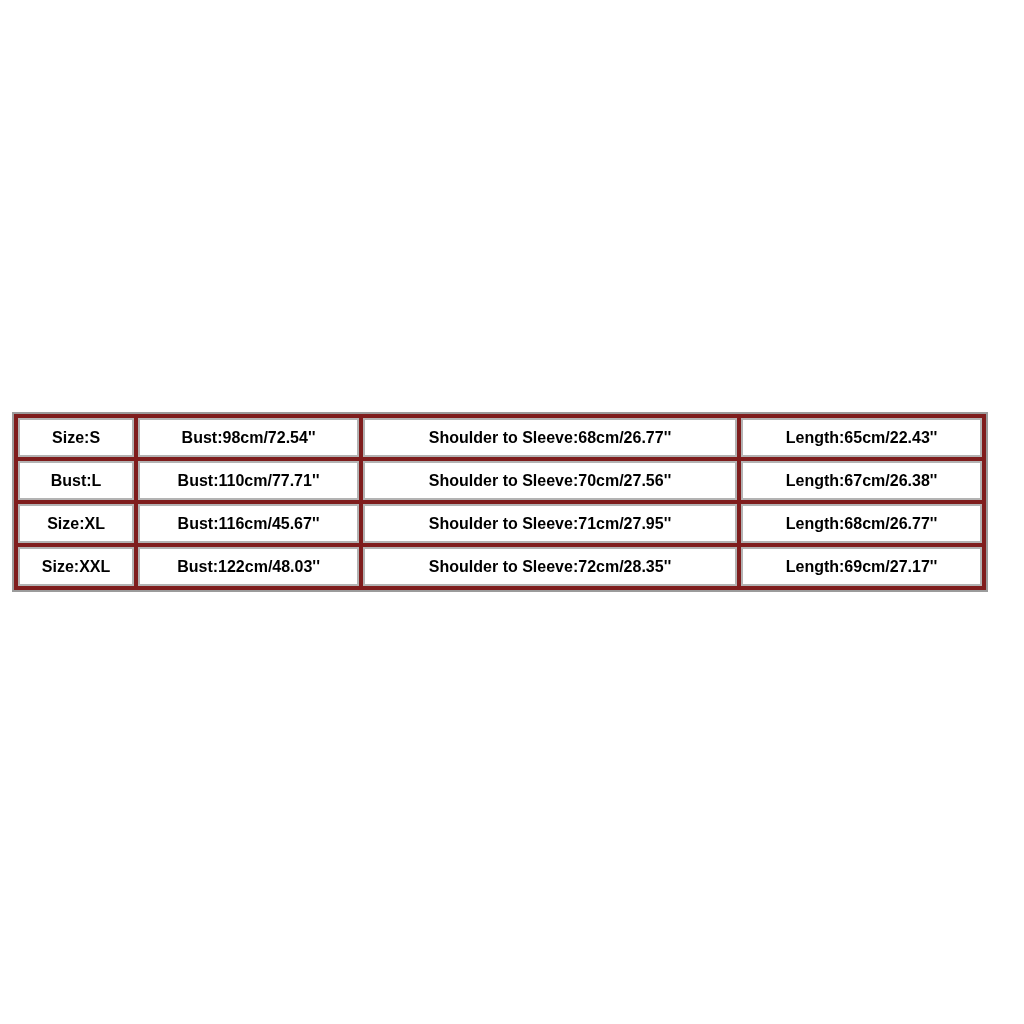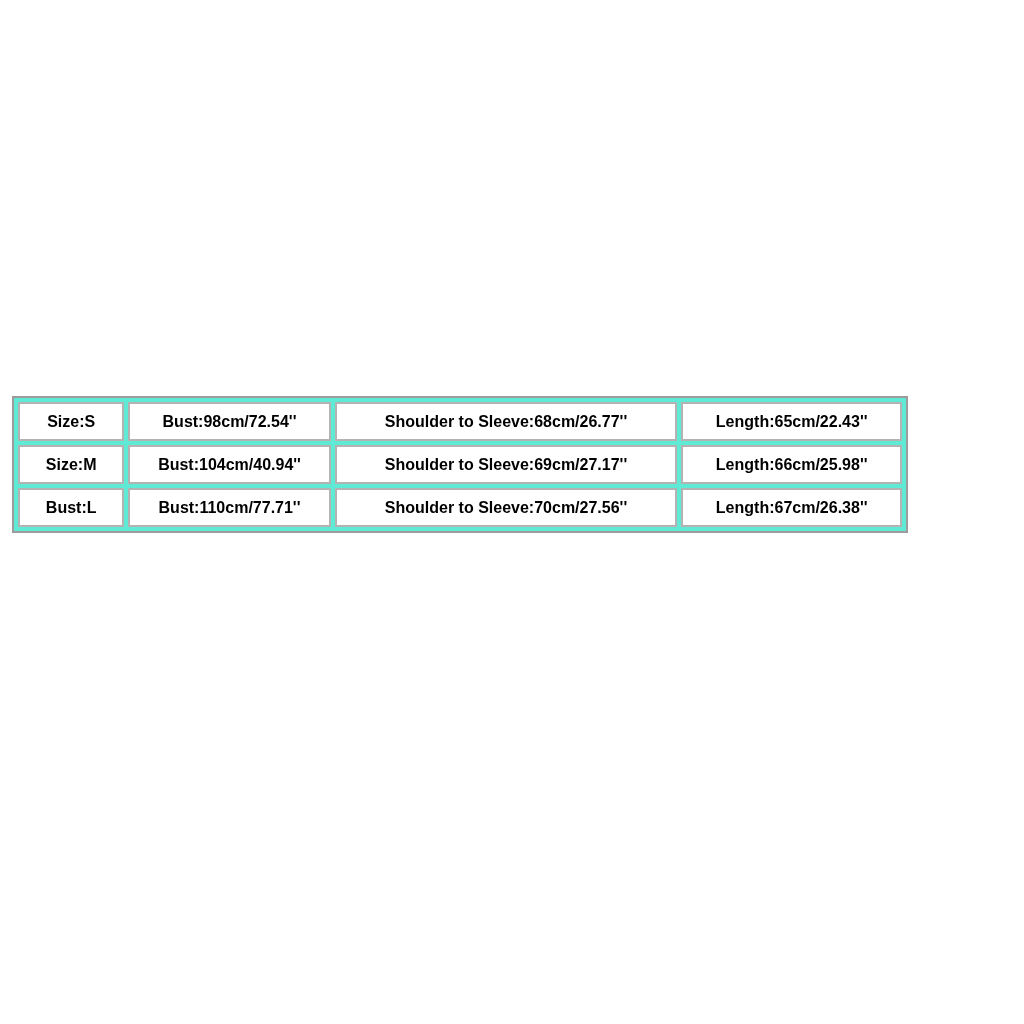--- a/index.html
+++ b/index.html
@@ -10,26 +10,26 @@
   .canvas {
     position: relative;
     width: 1024px;
     height: 1024px;
     background: #ffffff;
     font-family: "Liberation Sans", sans-serif;
   }
   .size-table {
     position: absolute;
     left: 12px;
-    top: 396px;
-    width: 896px;
+    top: 412px;
+    width: 976px;
     border-collapse: separate;
     border-spacing: 4px;
     border: 2px solid #9c9c9c;
-    background: #5eead4;
+    background: #7f1d1d;
     table-layout: fixed;
   }
   .size-table td {
     border: 2px solid #b3b3b3;
     height: 33px;
     text-align: center;
     vertical-align: middle;
     font-size: 16px;
     font-weight: bold;
     color: #000000;
@@ -54,26 +54,32 @@
       <col class="col-length">
     </colgroup>
     <tbody>
       <tr>
         <td>Size:S</td>
         <td>Bust:98cm/72.54''</td>
         <td>Shoulder to Sleeve:68cm/26.77''</td>
         <td>Length:65cm/22.43''</td>
       </tr>
       <tr>
-        <td>Size:M</td>
-        <td>Bust:104cm/40.94''</td>
-        <td>Shoulder to Sleeve:69cm/27.17''</td>
-        <td>Length:66cm/25.98''</td>
-      </tr>
-      <tr>
         <td>Bust:L</td>
         <td>Bust:110cm/77.71''</td>
         <td>Shoulder to Sleeve:70cm/27.56''</td>
         <td>Length:67cm/26.38''</td>
+      </tr>
+      <tr>
+        <td>Size:XL</td>
+        <td>Bust:116cm/45.67''</td>
+        <td>Shoulder to Sleeve:71cm/27.95''</td>
+        <td>Length:68cm/26.77''</td>
+      </tr>
+      <tr>
+        <td>Size:XXL</td>
+        <td>Bust:122cm/48.03''</td>
+        <td>Shoulder to Sleeve:72cm/28.35''</td>
+        <td>Length:69cm/27.17''</td>
       </tr>
     </tbody>
   </table>
 </div>
 
 </body></html>

